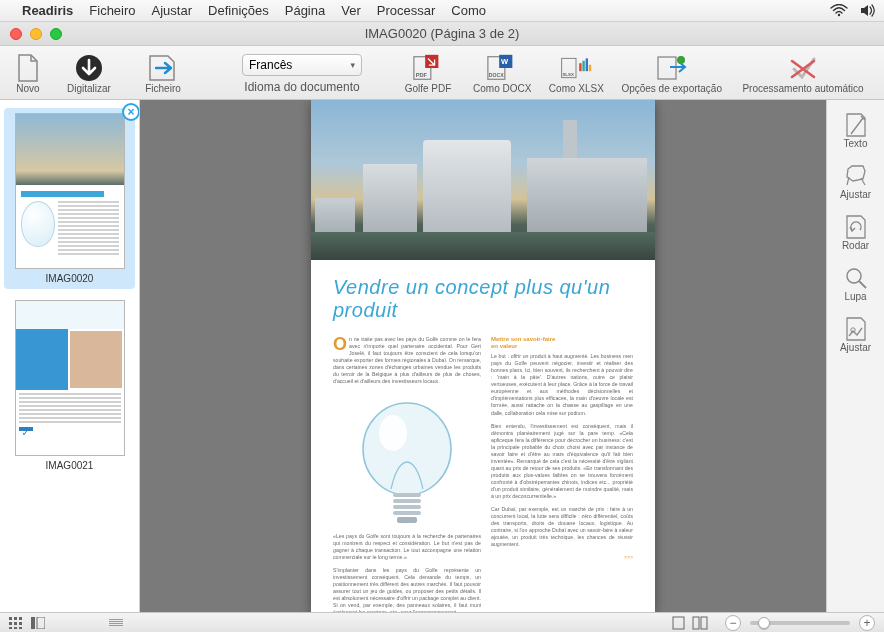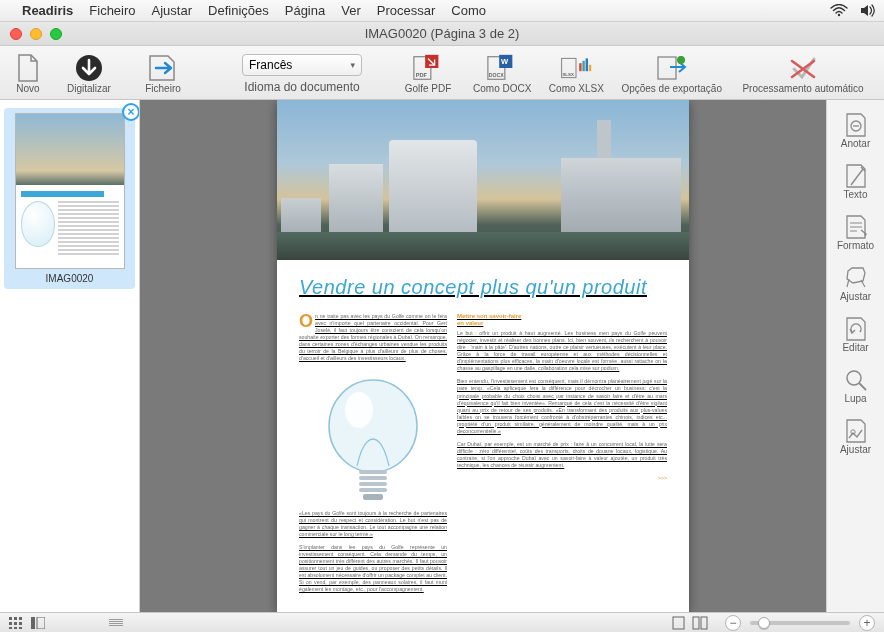--- a/index.html
+++ b/index.html
@@ -61,21 +61,21 @@
     .mini2-row > div { flex:1; }
     .mini2-face { background:#d9b79a; border:2px solid #fff;}
     .mini2-blue { background:#3896d3;}
     .mini2-bot { height:42%; padding:3px; }
     .mini2-bot div { height:2px; background:#d0d0d0; margin-bottom:2px;}
     .mini2-badge { width:14px;height:14px;border:2px solid #2d80c2; margin-top:4px; position:relative;}
     .mini2-badge::after { content:"✓"; color:#2d80c2; font-size:10px; position:absolute; top:-2px; left:1px;}
 
     
     .canvas { flex:1; background:#7a7a7a; display:flex; justify-content:center; overflow:hidden; position:relative;}
-    .page { width:412px; background:#fff; box-shadow:0 2px 10px rgba(0,0,0,.4);text-decoration:underline; }
+    .page { width:344px; background:#fff; box-shadow:0 2px 10px rgba(0,0,0,.4); }
     .page-photo { height:160px; background:linear-gradient(#8ab6d6 0%, #aec8d8 40%, #d4c39a 62%, #506258 78%, #3b4d45 100%); position:relative; overflow:hidden; }
     .bld { position:absolute; bottom:0; background:linear-gradient(#c8cfd3,#8d979d); }
     .b1 { left:4px; width:40px; height:62px; }
     .b2 { left:52px; width:54px; height:96px; background:linear-gradient(#d8dde0,#9aa3a9); }
     .b3 { left:112px; width:88px; height:120px; background:linear-gradient(#e2e6e9,#a8b0b6); border-radius:4px 4px 0 0;}
     .b4 { right:8px; width:120px; height:102px; background:linear-gradient(#cfd5d9,#929ba1);}
     .b5 { right:78px; width:14px; height:140px; background:#bfc6cb;}
     .water { position:absolute; bottom:0; left:0; right:0; height:28px; background:linear-gradient(#526a5f,#38463f);}
 
     .page-body { padding:10px 22px 18px 22px; }
@@ -270,20 +270,41 @@
                 <div></div>
                 <div></div>
                 <div></div>
                 <div></div>
                 <div></div>
               </div>
           </div>
         </div>
       </div>
       <span class="thumblabel">IMAG0020</span>
+    </div>
+    <div class="thumb">
+      <div class="thumbimg">
+        <div class="mini2-head"></div>
+        <div class="mini2-row">
+            <div class="mini2-blue"></div>
+            <div class="mini2-face"></div>
+          </div>
+        <div class="mini2-bot">
+          <div></div>
+            <div></div>
+            <div></div>
+            <div></div>
+            <div></div>
+            <div></div>
+            <div></div>
+            <div></div>
+          <div class="mini2-badge"></div>
+        </div>
+      </div>
+      <span class="thumblabel">IMAG0021</span>
     </div>
   </div>
 
   <div class="canvas">
     <div class="page">
       <div class="page-photo">
         <div class="bld b3"></div>
           <div class="bld b2"></div>
           <div class="bld b1"></div>
         <div class="bld b5"></div>
@@ -321,56 +342,39 @@
           </div>
         </div>
       </div>
     </div>
   </div>
 
   <div class="rpanel">
     <div class="rbtn">
       <svg viewBox="0 0 26 26">
           <path d="M4 2 H18 L22 6 V24 H4 Z" fill="none" stroke="#8a8a8a" stroke-width="1.3"></path>
-          <circle cx="13" cy="14" r="5" fill="none" stroke="#8a8a8a" stroke-width="1.3"></circle>
-          <path d="M10 14 H16" stroke="#8a8a8a" stroke-width="1.3"></path>
-        </svg>
-      <span>Anotar</span>
-    </div>
-    <div class="rbtn">
-      <svg viewBox="0 0 26 26">
-          <path d="M4 2 H18 L22 6 V24 H4 Z" fill="none" stroke="#8a8a8a" stroke-width="1.3"></path>
           <path d="M8 22 L20 6" stroke="#8a8a8a" stroke-width="1.4"></path>
           <path d="M18 4 L22 8" stroke="#8a8a8a" stroke-width="1.4"></path>
         </svg>
       <span>Texto</span>
-    </div>
-    <div class="rbtn">
-      <svg viewBox="0 0 26 26">
-          <path d="M4 2 H18 L22 6 V24 H4 Z" fill="none" stroke="#8a8a8a" stroke-width="1.3"></path>
-          <path d="M7 9 H19 M7 13 H19 M7 17 H14" stroke="#8a8a8a" stroke-width="1.2"></path>
-          <path d="M18 16 L23 20" stroke="#8a8a8a" stroke-width="1.4"></path>
-          <path d="M21 18 L24 20 L22 23 Z" fill="#8a8a8a"></path>
-        </svg>
-      <span>Formato</span>
     </div>
     <div class="rbtn">
       <svg viewBox="0 0 26 26">
           <path d="M5 6 L9 3 L20 3 L22 8 L20 16 L10 18 L4 14 Z" fill="none" stroke="#8a8a8a" stroke-width="1.3"></path>
           <path d="M6 14 L4 22 M18 15 L22 22" stroke="#8a8a8a" stroke-width="1.2"></path>
         </svg>
       <span>Ajustar</span>
     </div>
     <div class="rbtn">
       <svg viewBox="0 0 26 26">
           <path d="M4 2 H18 L22 6 V24 H4 Z" fill="none" stroke="#8a8a8a" stroke-width="1.3"></path>
           <path d="M9 16 A5 5 0 1 1 17 16" fill="none" stroke="#8a8a8a" stroke-width="1.4"></path>
           <path d="M7 13 L9 17 L12 14" fill="none" stroke="#8a8a8a" stroke-width="1.4"></path>
         </svg>
-      <span>Editar</span>
+      <span>Rodar</span>
     </div>
     <div class="rbtn">
       <svg viewBox="0 0 26 26">
           <circle cx="11" cy="11" r="7" fill="none" stroke="#8a8a8a" stroke-width="1.5"></circle>
           <path d="M16 16 L23 23" stroke="#8a8a8a" stroke-width="1.8"></path>
         </svg>
       <span>Lupa</span>
     </div>
     <div class="rbtn">
       <svg viewBox="0 0 26 26">

